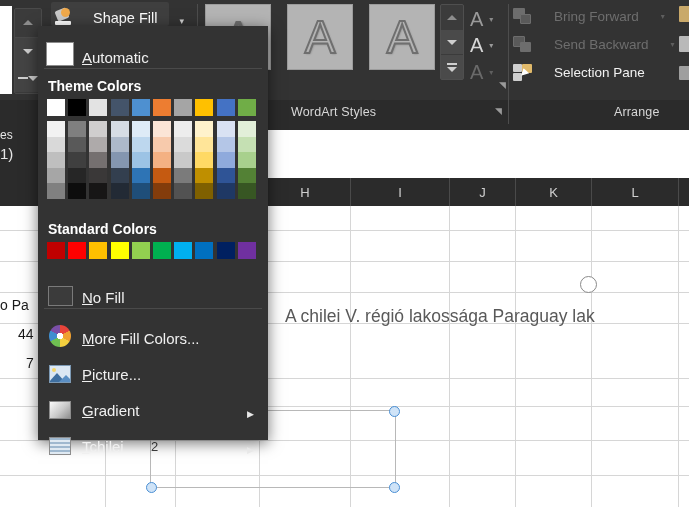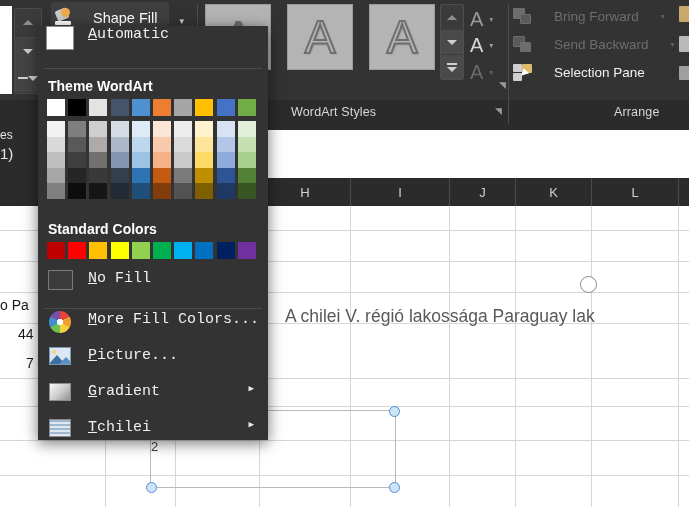--- a/index.html
+++ b/index.html
@@ -89,21 +89,21 @@
   .rot-handle{position:absolute;width:15px;height:15px;border:1.6px solid #8a8a8a;border-radius:50%;background:#ffffff;}
   .sel-box{position:absolute;border:1px solid #b8b8b8;}
   .handle{position:absolute;width:9px;height:9px;border:1.4px solid #4a8fd4;border-radius:50%;background:#cfe3f7;}
   .axis-lbl{position:absolute;color:#404040;font-size:13px;}
 
   
   #menu{
     left:38px;top:26px;width:230px;height:414px;background:#333333;
     box-shadow:0 3px 14px rgba(0,0,0,.55);
   }
-  .mi{position:relative;height:36px;display:flex;align-items:flex-start;gap:6px;cursor:default;font-family:Liberation Mono, monospace;}
+  .mi{position:relative;height:36px;display:flex;align-items:flex-end;gap:0;cursor:default;}
   .mi .icobox{width:44px;display:flex;align-items:center;justify-content:center;flex:0 0 auto;}
   .mi .mlbl{color:#f0f0f0;font-size:15px;white-space:nowrap;}
   .mi .mlbl u{text-decoration:underline;}
   .mi .submore{position:absolute;right:14px;color:#e8e8e8;font-size:9px;}
   .sep{height:1px;background:#4a4a4a;margin:2px 6px;}
   .sec-title{color:#ffffff;font-size:14px;font-weight:bold;padding:7px 0 5px 10px;}
 
   .swatchbox{width:25px;height:20px;border:1px solid #8c8c8c;box-sizing:border-box;}
   .sw{position:absolute;}
 
@@ -272,21 +272,21 @@
 <div class="abs" id="menu">
 
   <div class="mi" style="height:40px;">
     <span class="icobox">
       <span class="swatchbox" id="sw-auto" style="width: 28px; height: 24px; background: rgb(255, 255, 255);"></span>
     </span>
     <span class="mlbl"><u>A</u><span id="auto-rest">utomatic</span></span>
   </div>
   <div class="sep"></div>
 
-  <div class="sec-title">Theme WordArt</div>
+  <div class="sec-title">Theme Colors</div>
   <div id="theme-grid" style="position:relative;height:114px;margin-left:9px;">
       <div class="sw" style="left: 0px; top: 0px; width: 18px; height: 17px; background: rgb(255, 255, 255);"></div>
       <div class="sw" style="left: 21.2px; top: 0px; width: 18px; height: 17px; background: rgb(0, 0, 0);"></div>
       <div class="sw" style="left: 42.4px; top: 0px; width: 18px; height: 17px; background: rgb(227, 227, 227);"></div>
       <div class="sw" style="left: 63.6px; top: 0px; width: 18px; height: 17px; background: rgb(68, 84, 106);"></div>
       <div class="sw" style="left: 84.8px; top: 0px; width: 18px; height: 17px; background: rgb(78, 144, 208);"></div>
       <div class="sw" style="left: 106px; top: 0px; width: 18px; height: 17px; background: rgb(237, 125, 49);"></div>
       <div class="sw" style="left: 127.2px; top: 0px; width: 18px; height: 17px; background: rgb(165, 165, 165);"></div>
       <div class="sw" style="left: 148.4px; top: 0px; width: 18px; height: 17px; background: rgb(255, 192, 0);"></div>
       <div class="sw" style="left: 169.6px; top: 0px; width: 18px; height: 17px; background: rgb(68, 114, 196);"></div>

